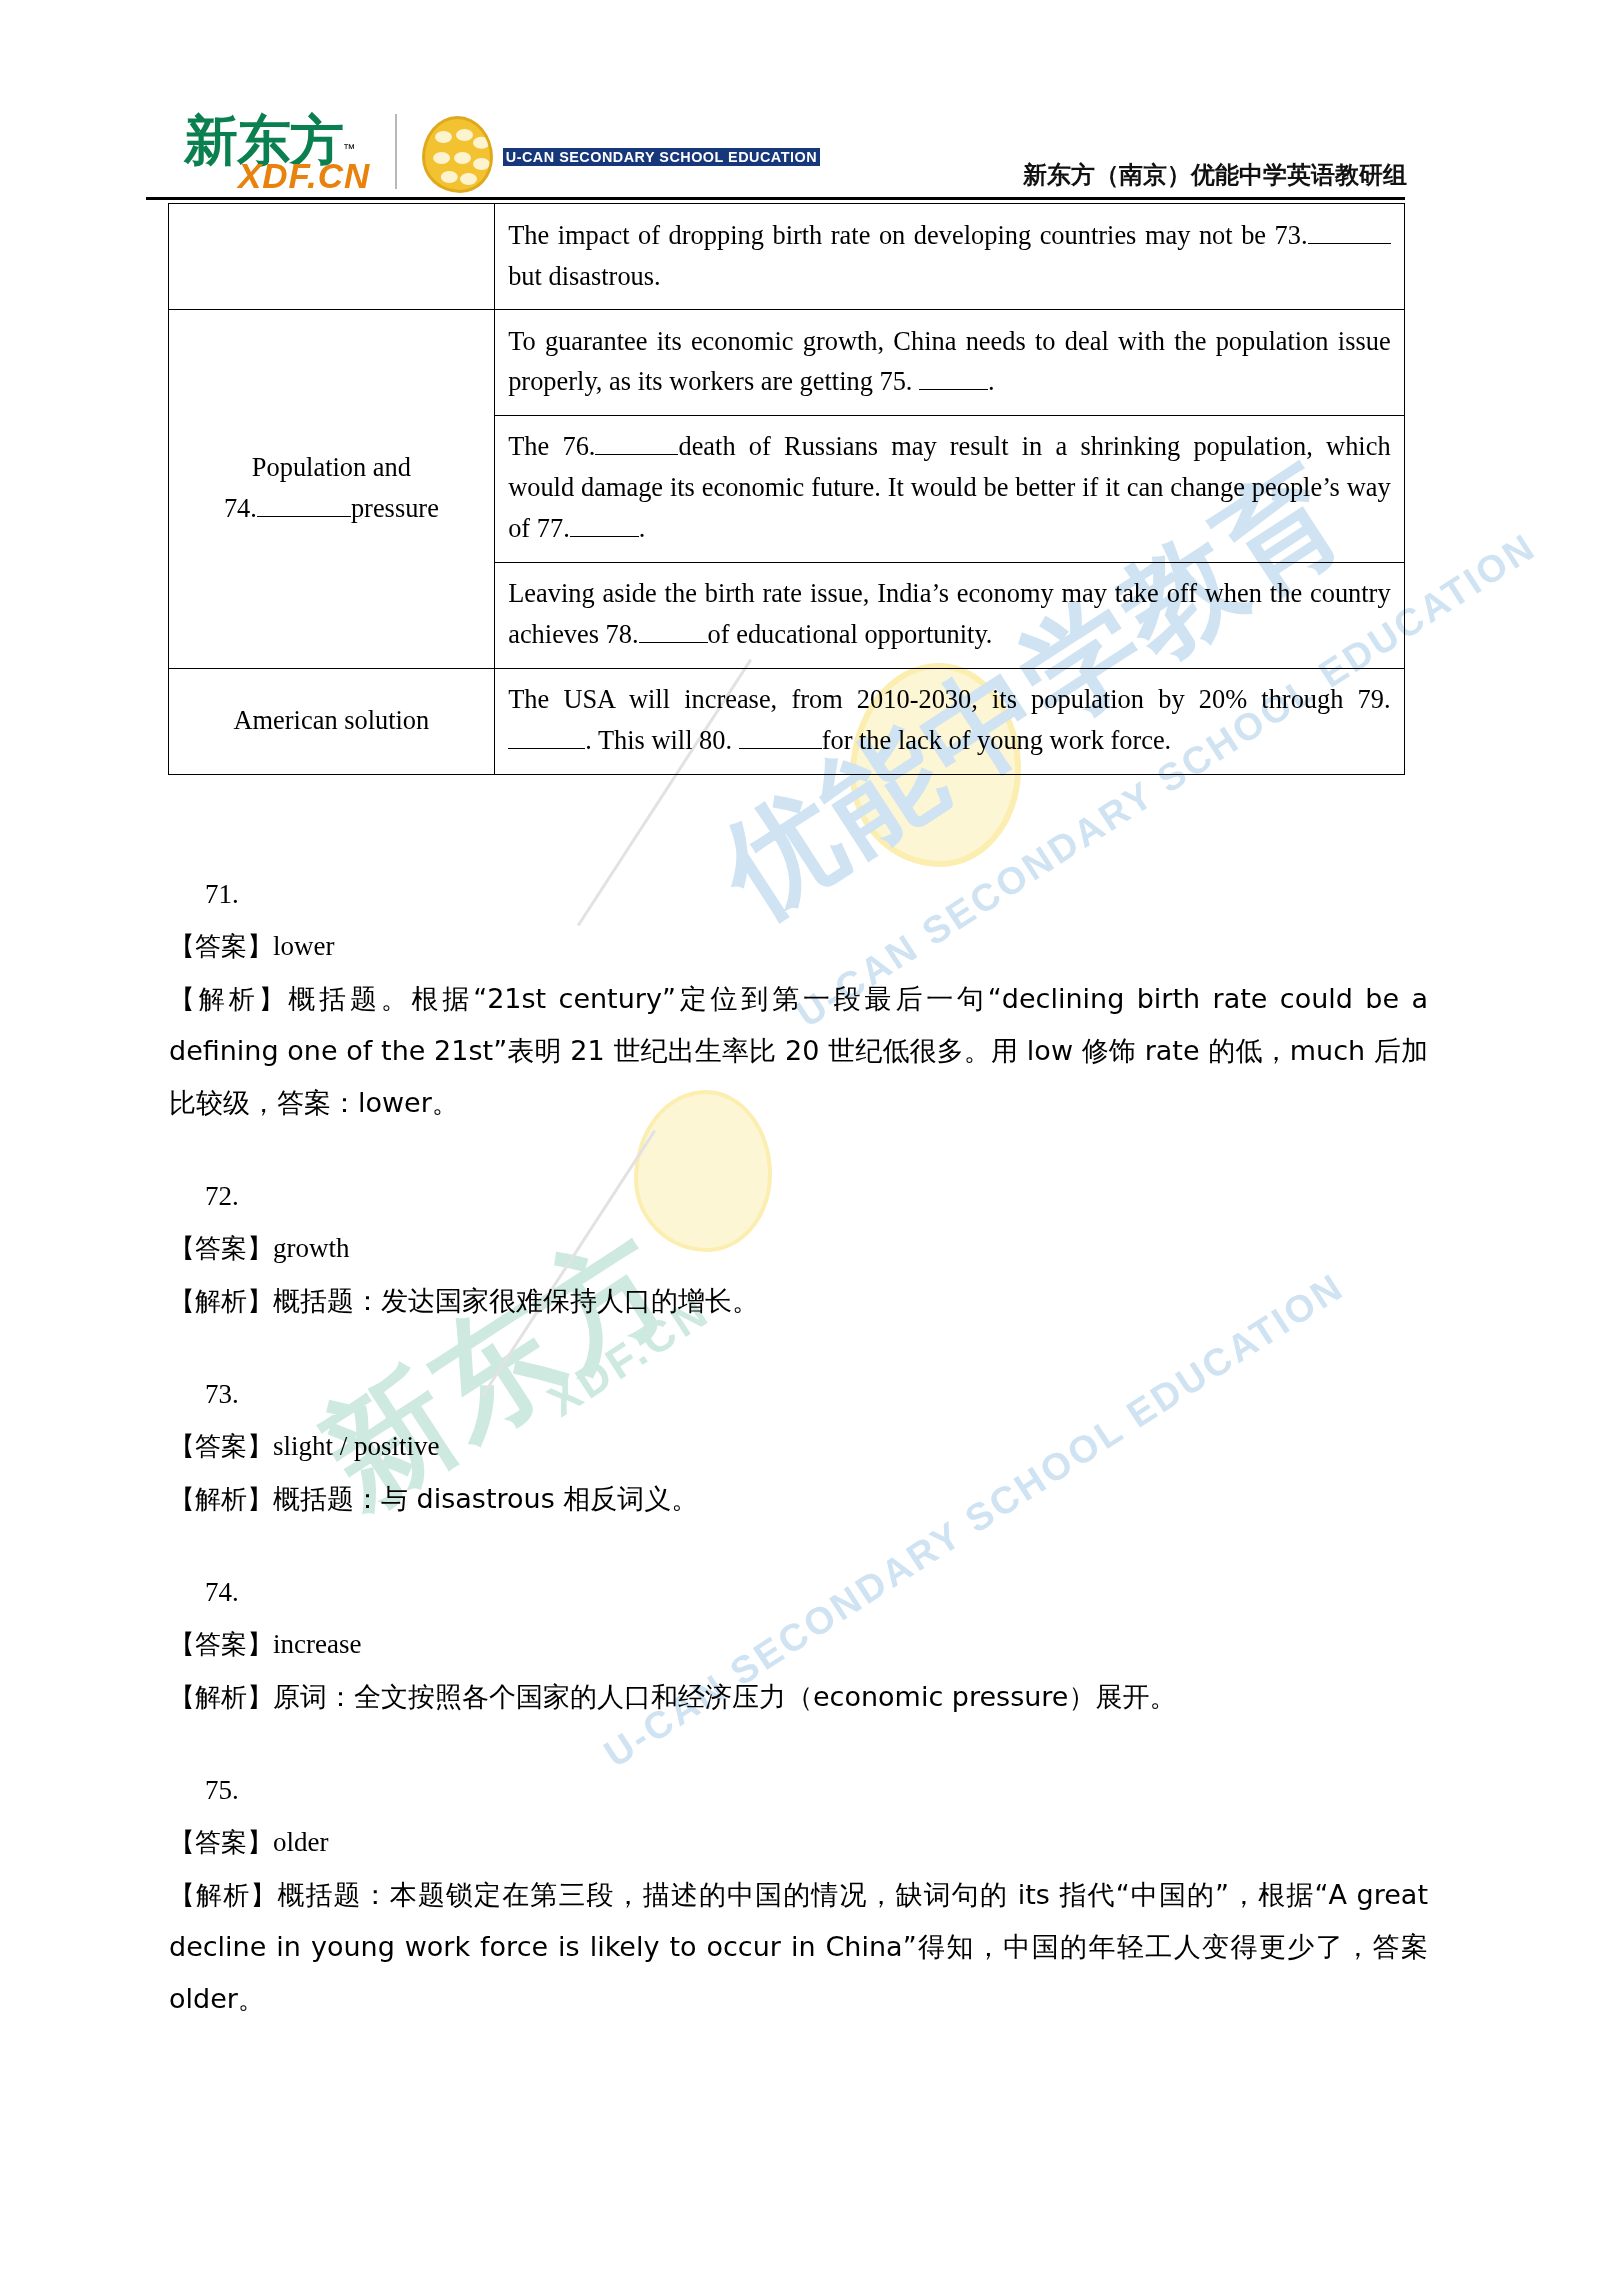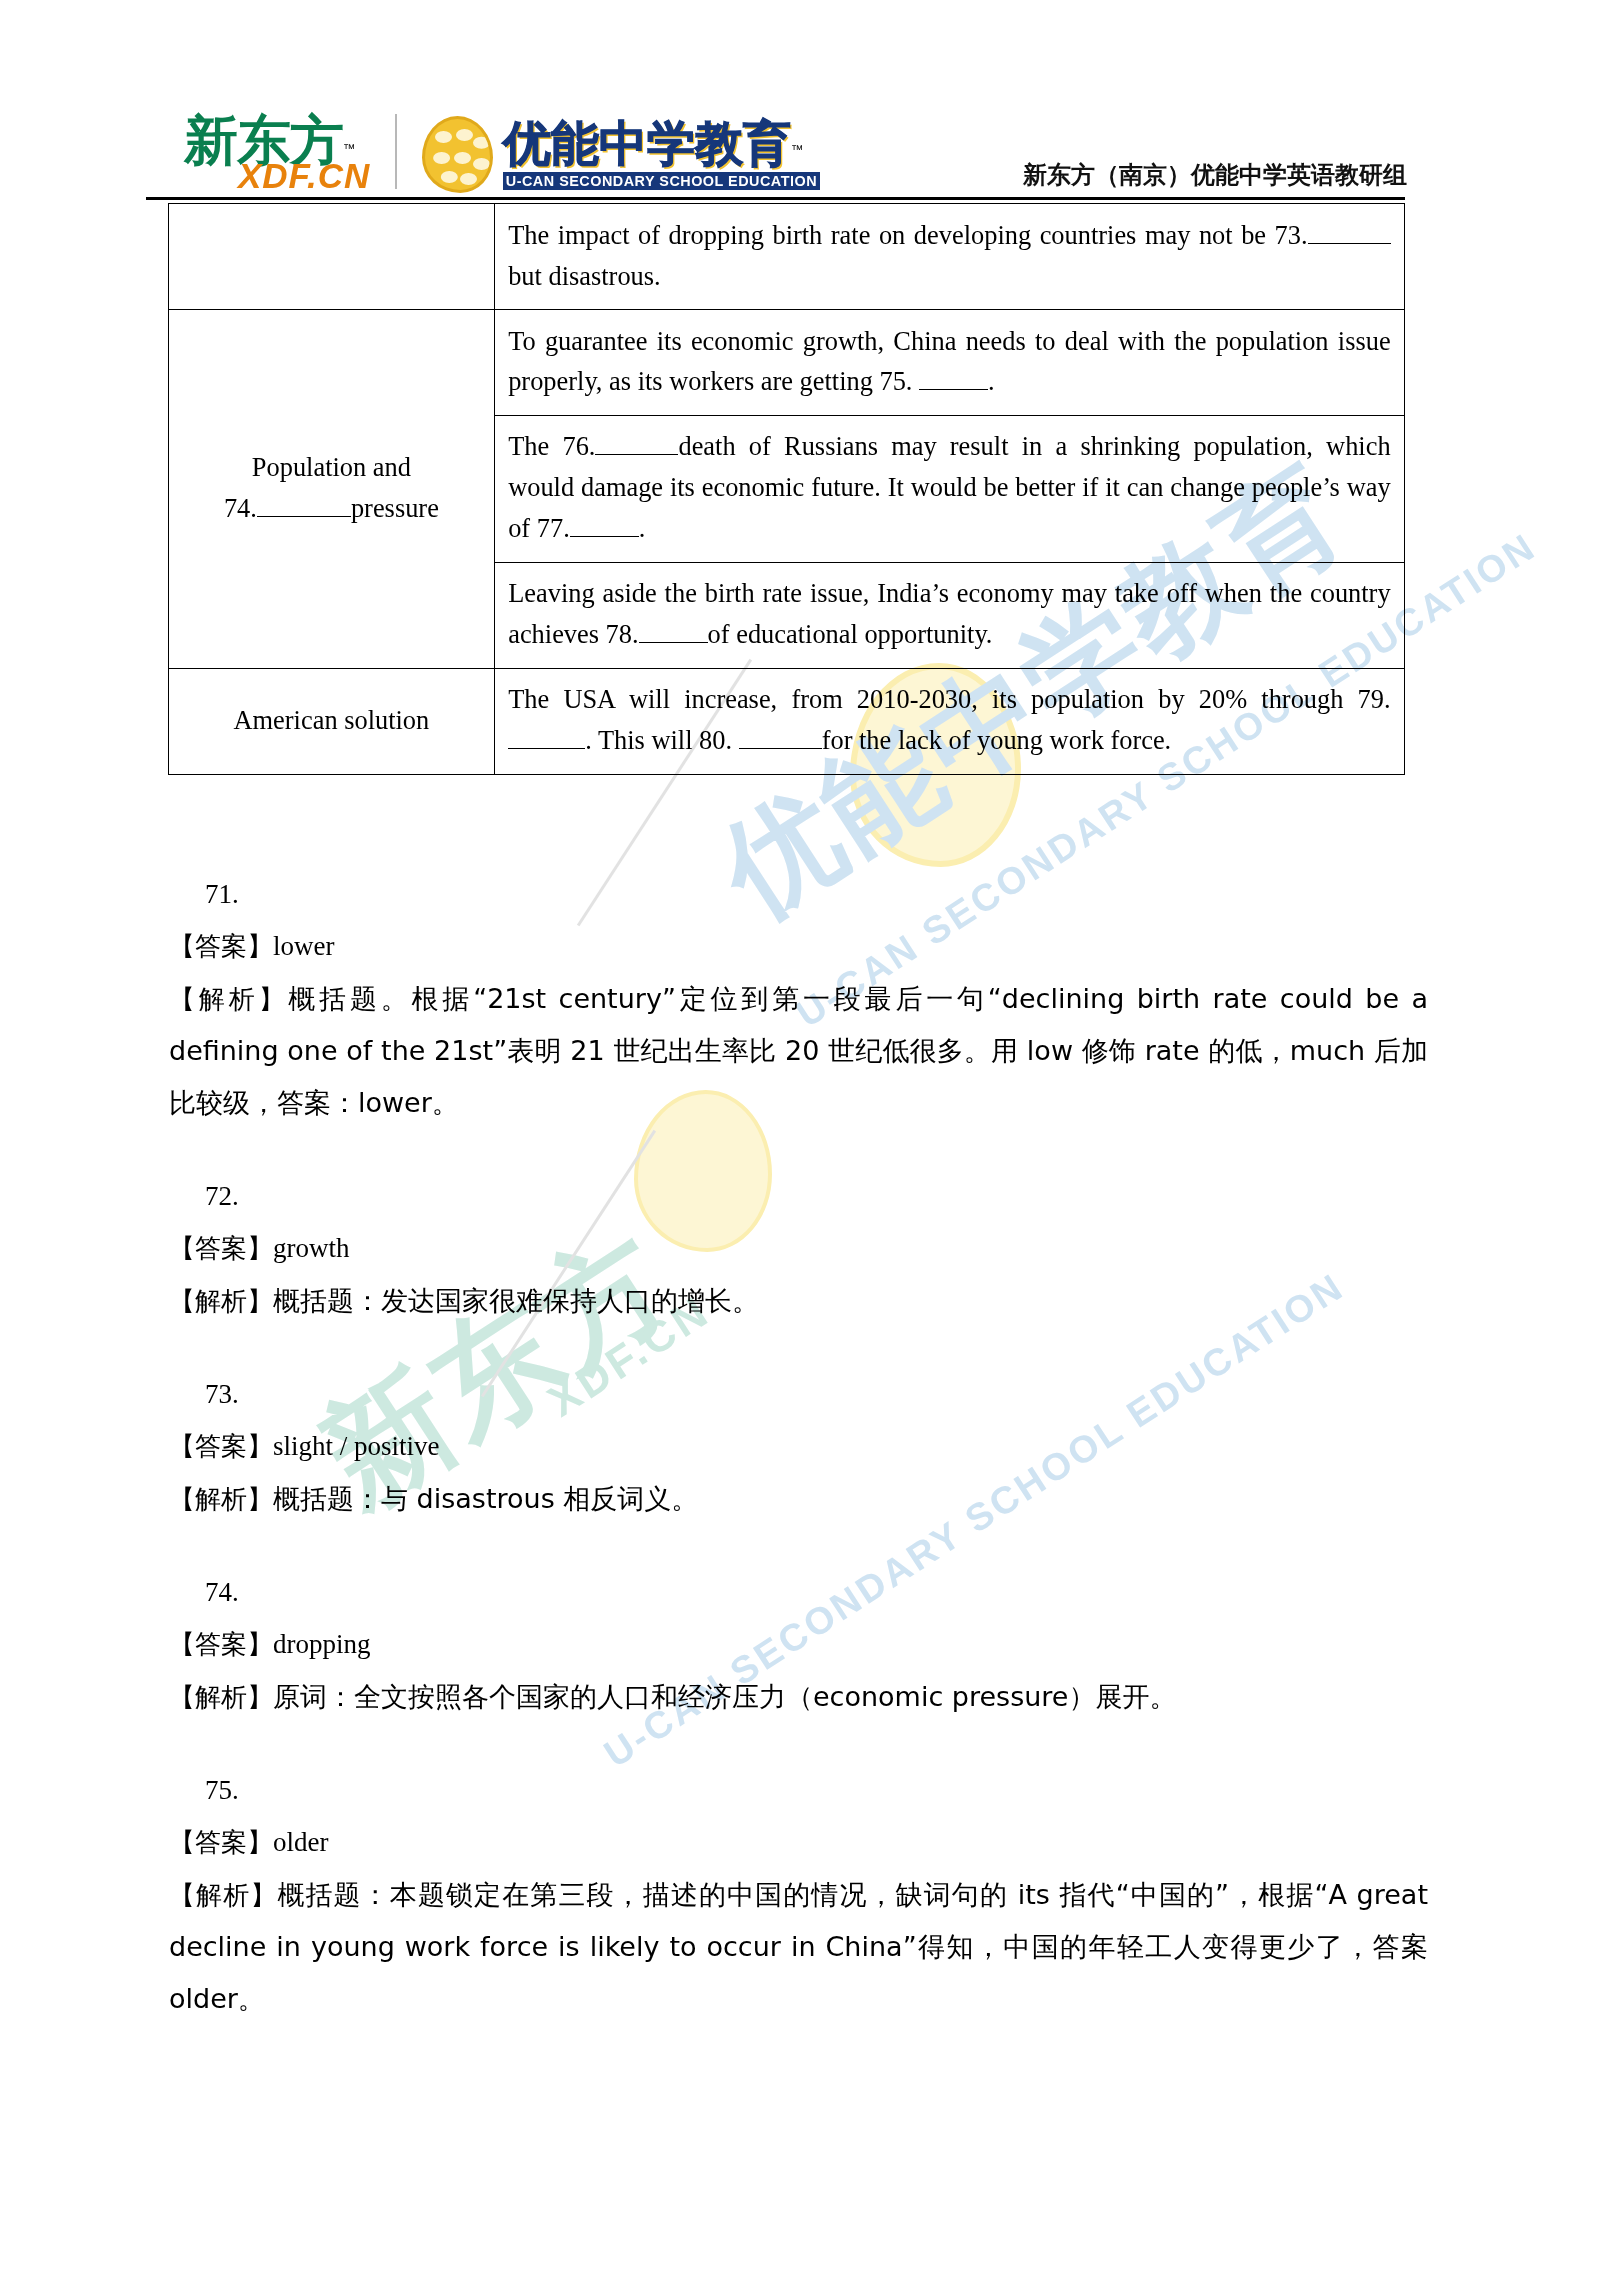--- a/index.html
+++ b/index.html
@@ -317,23 +317,20 @@
           <span class="logo-xdf-hanzi">新东方</span><span class="logo-tm">™</span>
         </div>
         <div class="logo-xdf-cn">XDF.CN</div>
       </div>
 
       <div class="logo-divider"></div>
 
       <div class="logo-ucan">
         <div class="ucan-egg"></div>
         <div class="ucan-text">
-          <div>
-            <span class="ucan-hanzi">优能中学教育</span><span class="logo-tm">™</span>
-          </div>
           <div class="ucan-en">U-CAN SECONDARY SCHOOL EDUCATION</div>
         </div>
       </div>
 
     </div>
 
     <div class="header-dept">新东方（南京）优能中学英语教研组</div>
     <div class="header-rule"></div>
   </div>
 
@@ -414,21 +411,21 @@
           <span class="qa-tag">【答案】</span><span class="en">slight / positive</span>
         </div>
         <div class="qa-line">
           <span class="qa-tag">【解析】</span><span>概括题：与 disastrous 相反词义。</span>
         </div>
       </div>
 
       <div class="qa-block">
         <div class="qa-num">74.</div>
         <div class="qa-line">
-          <span class="qa-tag">【答案】</span><span class="en">dropping</span>
+          <span class="qa-tag">【答案】</span><span class="en">increase</span>
         </div>
         <div class="qa-line">
           <span class="qa-tag">【解析】</span><span>原词：全文按照各个国家的人口和经济压力（economic pressure）展开。</span>
         </div>
       </div>
 
       <div class="qa-block">
         <div class="qa-num">75.</div>
         <div class="qa-line">
           <span class="qa-tag">【答案】</span><span class="en">older</span>

